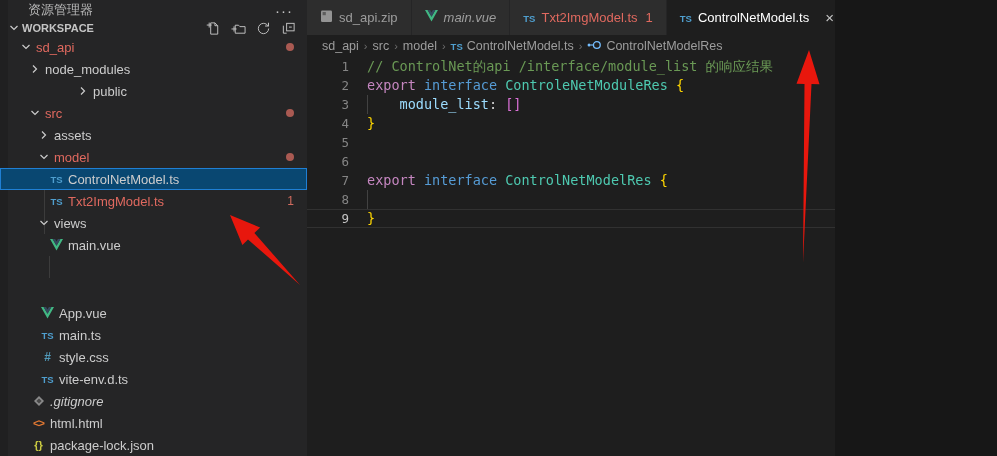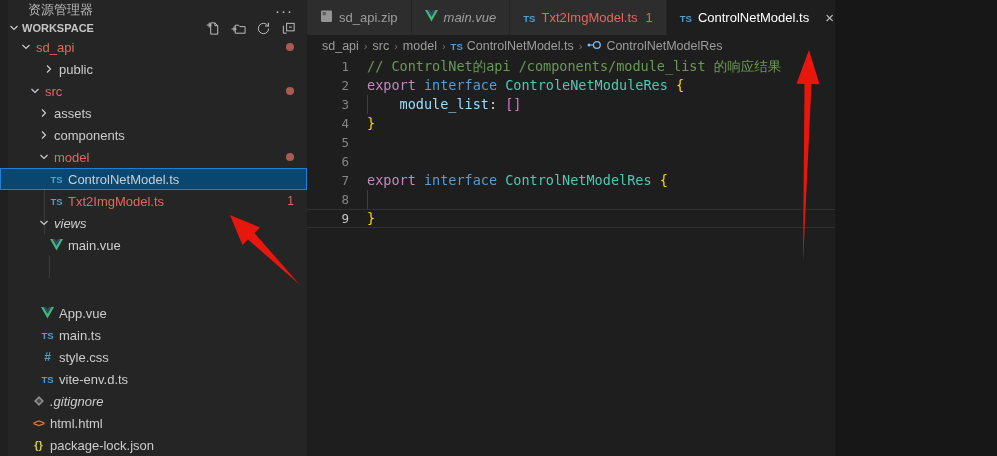--- a/index.html
+++ b/index.html
@@ -111,21 +111,30 @@
     <div class="row err" style="padding-left: 18px;">
     <span class="twisty">
             <svg width="10" height="10" viewBox="0 0 10 10">
               <path d="M1.5 3 L5 6.5 L8.5 3" stroke="#cccccc" stroke-width="1.2" fill="none"></path>
             </svg>
           </span>
 
     <span class="lbl">sd_api</span>
   <span class="badge dot"></span>
         </div>
-        <div class="row" style="padding-left: 41px;">
+        <div class="row" style="padding-left: 27px;">
+    <span class="twisty">
+            <svg width="10" height="10" viewBox="0 0 10 10">
+              <path d="M3 1.5 L6.5 5 L3 8.5" stroke="#cccccc" stroke-width="1.2" fill="none"></path>
+            </svg>
+          </span>
+
+    <span class="lbl">node_modules</span>
+  </div>
+        <div class="row" style="padding-left: 27px; margin-left: 48px;">
     <span class="twisty">
             <svg width="10" height="10" viewBox="0 0 10 10">
               <path d="M3 1.5 L6.5 5 L3 8.5" stroke="#cccccc" stroke-width="1.2" fill="none"></path>
             </svg>
           </span>
 
     <span class="lbl">public</span>
   </div>
         <div class="row err" style="padding-left: 27px;">
     <span class="twisty">
@@ -139,29 +148,20 @@
         </div>
         <div class="row" style="padding-left: 36px;">
     <span class="twisty">
             <svg width="10" height="10" viewBox="0 0 10 10">
               <path d="M3 1.5 L6.5 5 L3 8.5" stroke="#cccccc" stroke-width="1.2" fill="none"></path>
             </svg>
           </span>
 
     <span class="lbl">assets</span>
   </div>
-        <div class="row" style="padding-left: 36px;">
-    <span class="twisty">
-            <svg width="10" height="10" viewBox="0 0 10 10">
-              <path d="M3 1.5 L6.5 5 L3 8.5" stroke="#cccccc" stroke-width="1.2" fill="none"></path>
-            </svg>
-          </span>
-
-    <span class="lbl">components</span>
-  </div>
         <div class="row err" style="padding-left: 36px;">
     <span class="twisty">
             <svg width="10" height="10" viewBox="0 0 10 10">
               <path d="M1.5 3 L5 6.5 L8.5 3" stroke="#cccccc" stroke-width="1.2" fill="none"></path>
             </svg>
           </span>
 
     <span class="lbl">model</span>
   <span class="badge dot"></span>
         </div>
@@ -173,21 +173,21 @@
     <span class="lbl">ControlNetModel.ts</span>
   </div>
         <div class="row err" style="padding-left: 47px;">
 
     <span class="fico">
             <span class="ts-glyph">TS</span>
           </span>
     <span class="lbl">Txt2ImgModel.ts</span>
   <span class="badge">1</span>
         </div>
-        <div class="row" style="padding-left: 36px; font-style: italic;">
+        <div class="row" style="padding-left: 36px;">
     <span class="twisty">
             <svg width="10" height="10" viewBox="0 0 10 10">
               <path d="M1.5 3 L5 6.5 L8.5 3" stroke="#cccccc" stroke-width="1.2" fill="none"></path>
             </svg>
           </span>
 
     <span class="lbl">views</span>
   </div>
         <div class="row" style="padding-left: 47px;">
 
@@ -308,21 +308,21 @@
               <circle cx="2.2" cy="6" r="1.6" fill="#75beff"></circle>
               <rect x="3.6" y="5.4" width="2.8" height="1.2" fill="#75beff"></rect>
             </svg></span>
           <span>ControlNetModelRes</span>
         </span>
       </div>
     <div class="code">
       <div class="cur-line" style="top: 152px;"></div>
       <div class="code-guide" style="left:60px; top:38px; height:19px;"></div>
       <div class="code-guide" style="left:60px; top:133px; height:19px;"></div>
-    <div class="line"><span class="ln">1</span><span class="lt"><span class="cm">// ControlNet的api /components/module_list 的响应结果</span></span></div>
+    <div class="line"><span class="ln">1</span><span class="lt"><span class="cm">// ControlNet的api /interface/module_list 的响应结果</span></span></div>
         <div class="line"><span class="ln">2</span><span class="lt"><span class="kc">export</span><span class="pn"> </span><span class="kd">interface</span><span class="pn"> </span><span class="ty">ControleNetModuleRes</span><span class="pn"> </span><span class="b1">{</span></span></div>
         <div class="line"><span class="ln">3</span><span class="lt"><span class="pn">    </span><span class="pr">module_list</span><span class="pn">: </span><span class="b2">[]</span></span></div>
         <div class="line"><span class="ln">4</span><span class="lt"><span class="b1">}</span></span></div>
         <div class="line"><span class="ln">5</span><span class="lt"></span></div>
         <div class="line"><span class="ln">6</span></div>
         <div class="line"><span class="ln">7</span><span class="lt"><span class="kc">export</span><span class="pn"> </span><span class="kd">interface</span><span class="pn"> </span><span class="ty">ControlNetModelRes</span><span class="pn"> </span><span class="b1">{</span></span></div>
         <div class="line"><span class="ln">8</span></div>
         <div class="line"><span class="ln" style="color: rgb(198, 198, 198);">9</span><span class="lt"><span class="b1">}</span></span></div>
       </div>
   </main>

